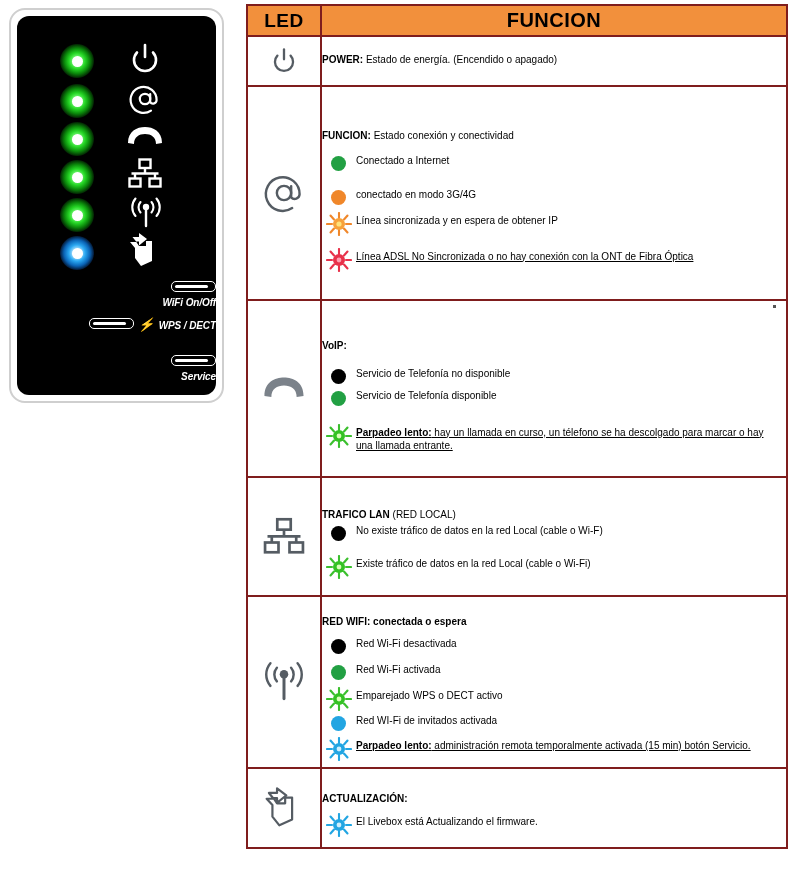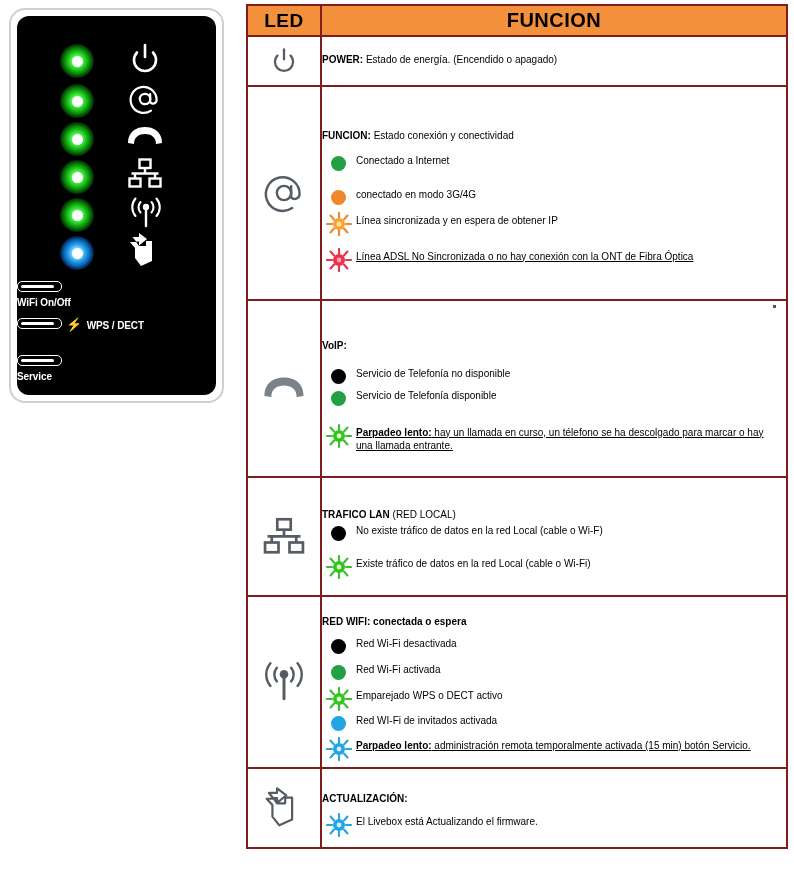--- a/index.html
+++ b/index.html
@@ -29,21 +29,21 @@
     background:radial-gradient(circle at 50% 50%, #eaffea 0%, #7dff7d 14%, #25d525 34%, #0b8a0b 52%, rgba(4,60,4,0.65) 70%, rgba(0,0,0,0) 85%);
   }
   .led.blue{
     background:radial-gradient(circle at 50% 50%, #ffffff 0%, #bfe9ff 14%, #2aa8f2 34%, #0a63b5 54%, rgba(4,30,70,0.6) 72%, rgba(0,0,0,0) 86%);
   }
 
   .glyph{position:absolute;color:#ffffff;}
   .glyph svg{display:block;}
 
   
-  .btn-block{position:absolute;left:0;width:100%;text-align:left;}
+  .btn-block{position:absolute;left:0;width:100%;text-align:right;font-style:italic;}
   .pill{
     display:inline-block;width:45px;height:11px;border:1.5px solid #ffffff;
     border-radius:5px;background:#000;box-sizing:border-box;position:relative;
   }
   .pill::after{
     content:"";position:absolute;left:3px;top:2.5px;width:33px;height:3px;background:#ffffff;border-radius:2px;
   }
   .btn-label{
     color:#ffffff;font-size:10px;font-weight:bold;letter-spacing:-0.1px;margin-top:1px;
     font-family:"Liberation Sans",sans-serif;white-space:nowrap;

